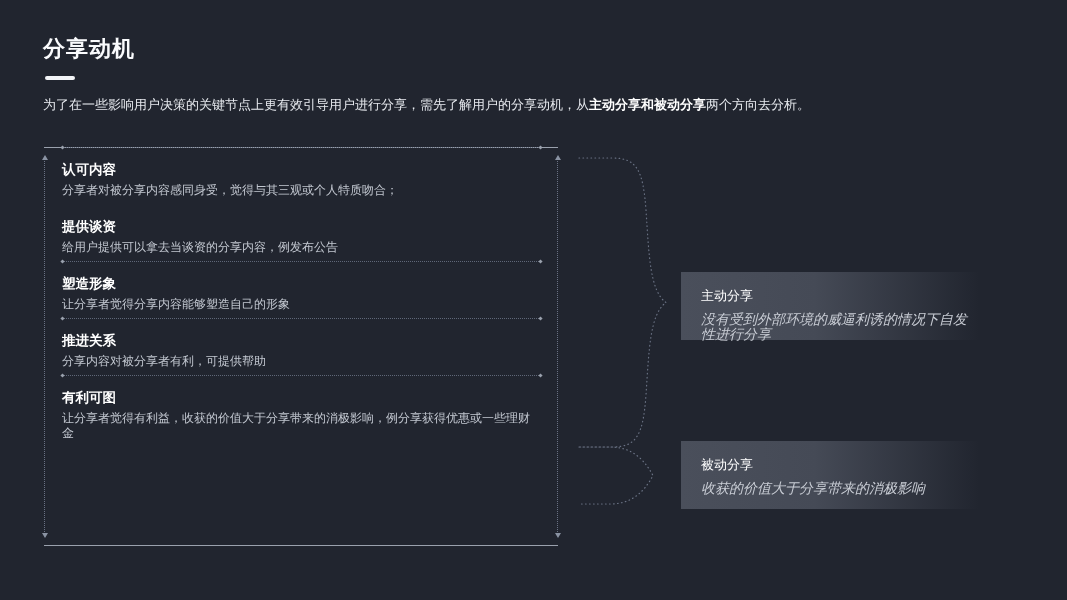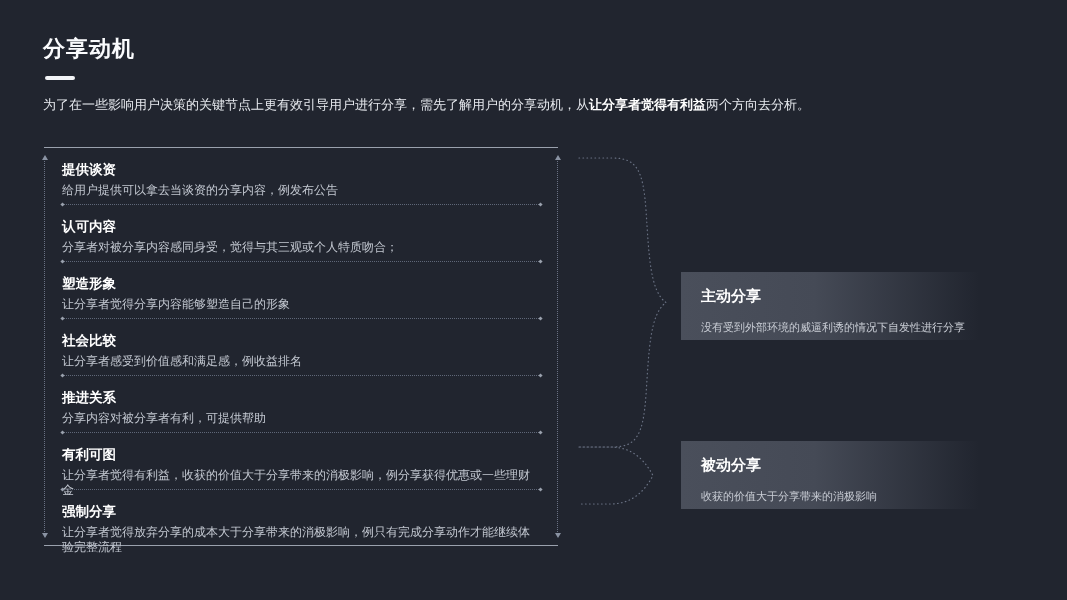--- a/index.html
+++ b/index.html
@@ -67,74 +67,64 @@
     stroke-dasharray:0.6 3.4;stroke-linecap:round;
   }
   
   .cat-box{
     left:681px;width:298px;height:68px;box-sizing:border-box;
     padding:15px 0 0 20px;
     background:linear-gradient(90deg,#4A4F5B 0%,#454A56 45%,rgba(69,74,86,0) 100%);
   }
   .cat-box.active{top:272px;}
   .cat-box.passive{top:441px;}
-  .cat-title{font-size:15px;font-weight:bold;color:#FFFFFF;line-height:18px;}
-  .cat-desc{margin-top:15px;font-size:11px;color:#C9CDD5;line-height:15px;}
+  .cat-title{font-size:13px;font-weight:normal;color:#FFFFFF;line-height:18px;}
+  .cat-desc{margin-top:7px;font-size:14px;color:#C9CDD5;line-height:15px;font-style:italic;}
 </style>
 </head>
 <body>
 
 <div class="abs page-title">分享动机</div>
 <div class="abs title-underline"></div>
 
-<div class="abs subtitle"><span>为了在一些影响用户决策的关键节点上更有效引导用户进行分享，需先了解用户的分享动机，从</span><b>让分享者觉得有利益</b><span>两个方向去分析。</span></div>
+<div class="abs subtitle"><span>为了在一些影响用户决策的关键节点上更有效引导用户进行分享，需先了解用户的分享动机，从</span><b>主动分享和被动分享</b><span>两个方向去分析。</span></div>
 
 <div class="abs panel">
   <div class="panel-edge left">
     <i class="edge-arrow up"></i>
     <i class="edge-arrow down"></i>
   </div>
   <div class="panel-edge right">
     <i class="edge-arrow up"></i>
     <i class="edge-arrow down"></i>
   </div>
 
   <div class="item">
+    <div class="divider"></div>
+    <div class="item-title">认可内容</div>
+    <div class="item-desc">分享者对被分享内容感同身受，觉得与其三观或个人特质吻合；</div>
+  </div>
+  <div class="item">
     <div class="item-title">提供谈资</div>
     <div class="item-desc">给用户提供可以拿去当谈资的分享内容，例发布公告</div>
   </div>
   <div class="item">
     <div class="divider"></div>
-    <div class="item-title">认可内容</div>
-    <div class="item-desc">分享者对被分享内容感同身受，觉得与其三观或个人特质吻合；</div>
-  </div>
-  <div class="item">
-    <div class="divider"></div>
     <div class="item-title">塑造形象</div>
     <div class="item-desc">让分享者觉得分享内容能够塑造自己的形象</div>
-  </div>
-  <div class="item">
-    <div class="divider"></div>
-    <div class="item-title">社会比较</div>
-    <div class="item-desc">让分享者感受到价值感和满足感，例收益排名</div>
   </div>
   <div class="item">
     <div class="divider"></div>
     <div class="item-title">推进关系</div>
     <div class="item-desc">分享内容对被分享者有利，可提供帮助</div>
   </div>
   <div class="item">
     <div class="divider"></div>
     <div class="item-title">有利可图</div>
     <div class="item-desc">让分享者觉得有利益，收获的价值大于分享带来的消极影响，例分享获得优惠或一些理财金</div>
-  </div>
-  <div class="item">
-    <div class="divider"></div>
-    <div class="item-title">强制分享</div>
-    <div class="item-desc">让分享者觉得放弃分享的成本大于分享带来的消极影响，例只有完成分享动作才能继续体验完整流程</div>
   </div>
 </div>
 
 <svg class="abs braces" width="1067" height="600" viewBox="0 0 1067 600">
   <path d="M579 158 L612 158 C637 158 643 170 646 210 C649 256 650 291 666 302.5 C650 314 649 349 646 395 C643 435 637 447 612 447 L579 447"></path>
   <path d="M579 447 L610 447 C630 447 643 457 653 475.5 C643 494 630 504 610 504 L579 504"></path>
 </svg>
 
 <div class="abs cat-box active">
   <div class="cat-title">主动分享</div>

